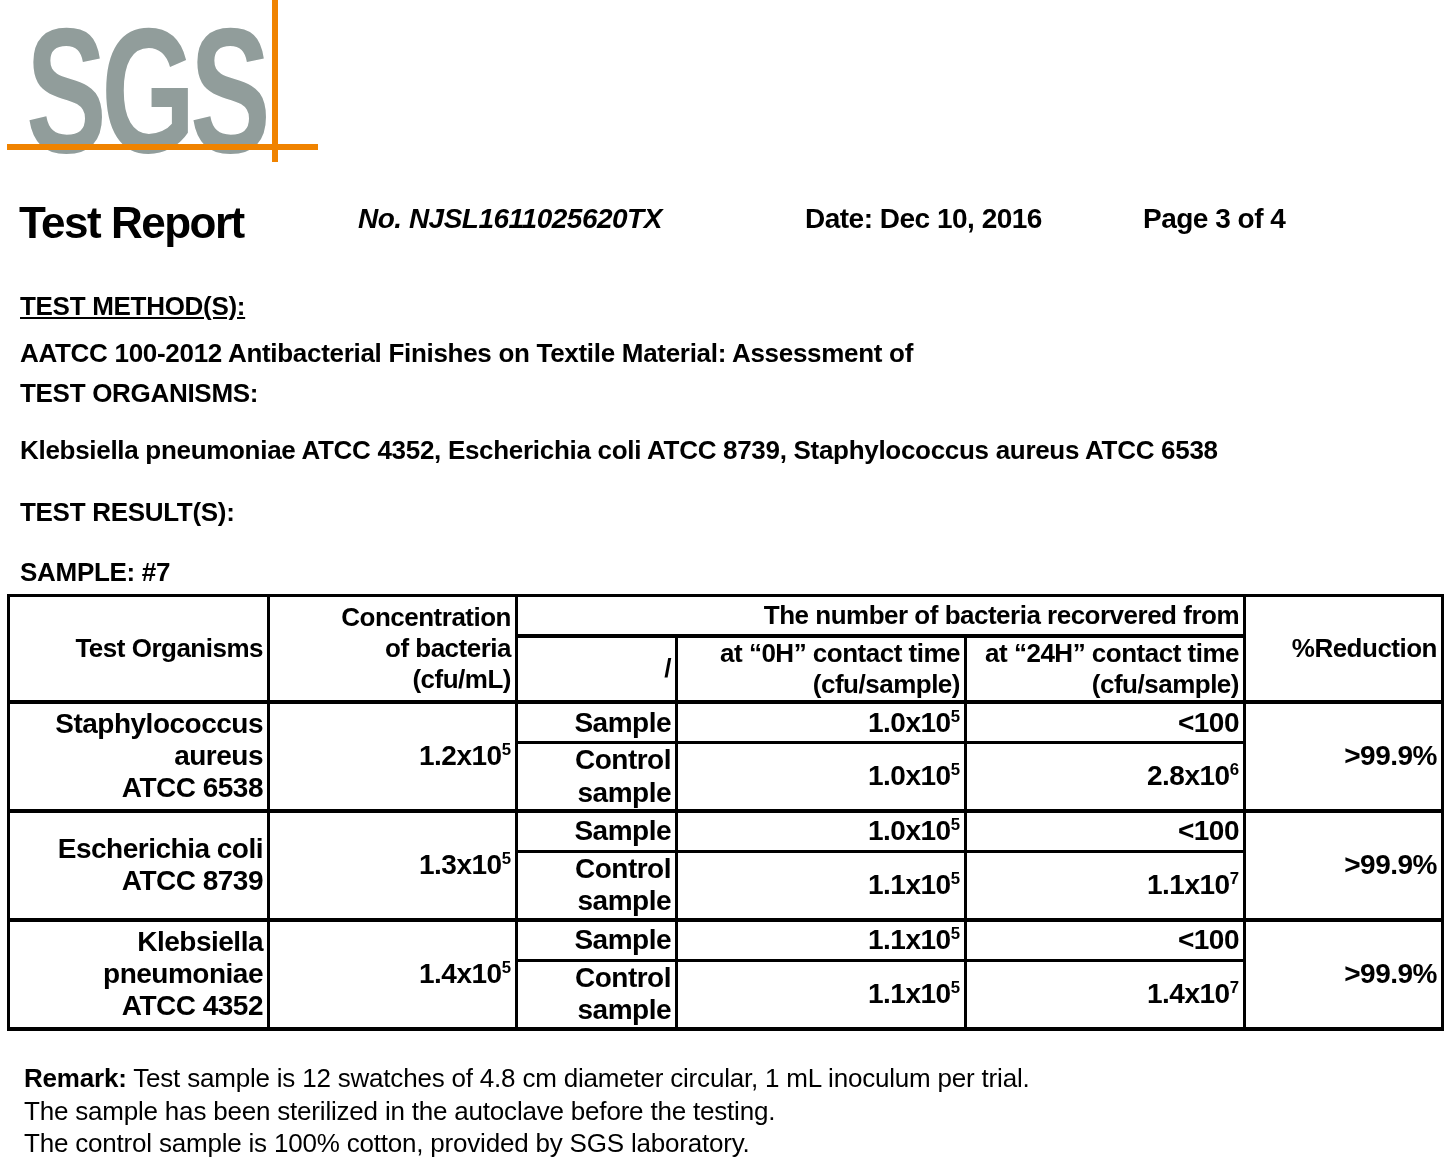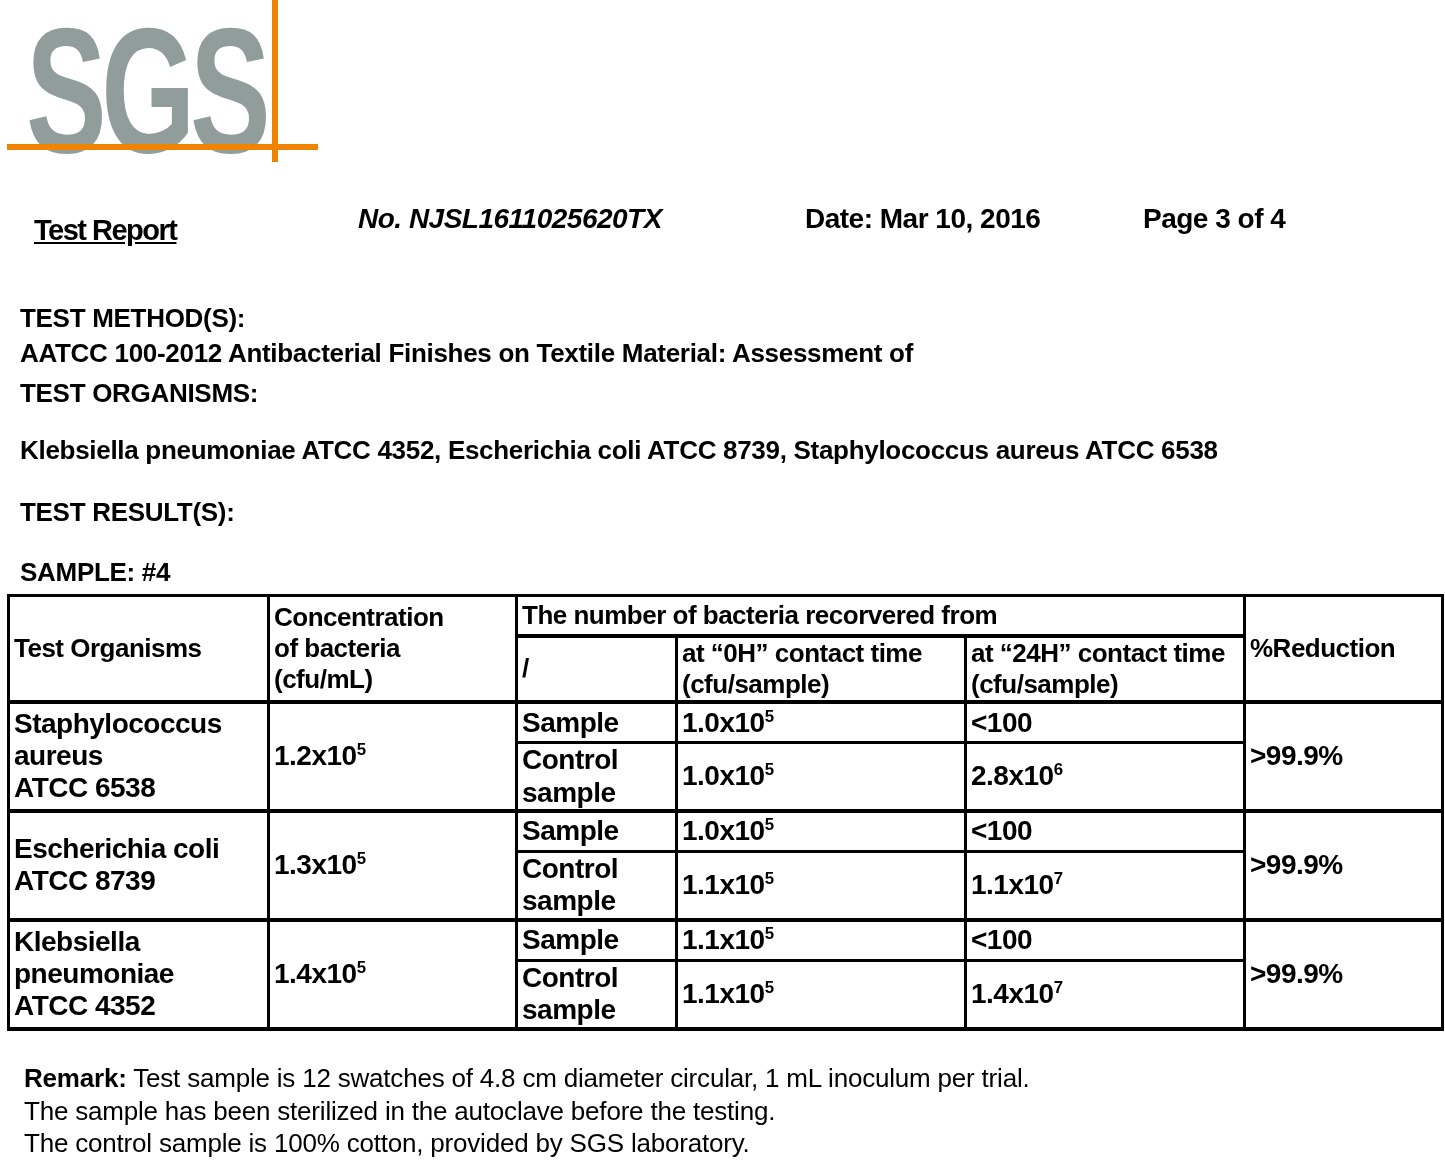--- a/index.html
+++ b/index.html
@@ -10,43 +10,43 @@
   
   .logo{position:absolute;left:0;top:0;width:340px;height:175px;}
   .logo-text{
     position:absolute;left:26px;top:2px;font-size:178px;line-height:1;font-weight:bold;
     letter-spacing:-8px;transform:scaleX(0.68);transform-origin:left top;white-space:nowrap;
   }
   .logo-vline{position:absolute;left:272px;top:0;width:6px;height:162px;}
   .logo-hline{position:absolute;left:7px;top:144px;width:311px;height:6px;}
   
   .doc-title{
-    position:absolute;left:18px;top:200px;margin:16px;font-size:29px;line-height:1;
-    font-weight:bold;letter-spacing:-1.5px;white-space:nowrap;text-decoration:underline;
+    position:absolute;left:18px;top:200px;margin:1px;font-size:44px;line-height:1;
+    font-weight:bold;letter-spacing:-1.5px;white-space:nowrap;
   }
   .meta{position:absolute;top:205px;font-size:28px;line-height:1;font-weight:bold;letter-spacing:-0.5px;white-space:nowrap;}
   .meta-no{left:358px;font-style:italic;}
   .meta-date{left:805px;}
   .meta-page{left:1143px;}
   
   .sec{position:absolute;left:20px;font-size:26px;line-height:1;font-weight:bold;letter-spacing:-0.3px;white-space:nowrap;}
-  .sec-method-label{top:305px;}
+  .sec-method-label{top:293px;text-decoration:underline;}
   .sec-method-value{top:340px;}
   .sec-organisms-label{top:380px;}
   .sec-organisms-value{top:437px;}
   .sec-results-label{top:499px;}
   .sec-sample-label{top:559px;}
   
   table.results{
     position:absolute;left:7px;top:594px;width:1434px;
     border-collapse:collapse;table-layout:fixed;
     border:3px solid #000;
   }
   table.results th,table.results td{
-    border:3px solid #000;padding:0 4px;text-align:left;vertical-align:middle;
+    border:3px solid #000;padding:0 4px;text-align:right;vertical-align:middle;
     font-weight:bold;letter-spacing:-0.5px;
   }
   table.results th{font-size:26px;line-height:1.2;}
   table.results td{font-size:28px;line-height:1.15;}
   tr.hrow1{height:40px;}
   tr.hrow2{height:64px;}
   tr.srow{height:41px;}
   tr.crow{height:66px;}
   .hb{border-bottom:4px solid #000 !important;}   
   .gb{border-bottom:4px solid #000 !important;}   
@@ -66,29 +66,29 @@
 <div class="page">
 
   <div class="logo">
     <div class="logo-text" style="color: rgb(145, 157, 155);">SGS</div>
     <div class="logo-vline" style="background: rgb(240, 131, 0);"></div>
     <div class="logo-hline" style="background: rgb(240, 131, 0);"></div>
   </div>
 
   <h1 class="doc-title">Test Report</h1>
   <span class="meta meta-no">No. NJSL1611025620TX</span>
-  <span class="meta meta-date">Date: Mar 10, 2016</span>
+  <span class="meta meta-date">Date: Dec 10, 2016</span>
   <span class="meta meta-page">Page 3 of 4</span>
 
   <div class="sec sec-method-label">TEST METHOD(S):</div>
   <div class="sec sec-method-value">AATCC 100-2012 Antibacterial Finishes on Textile Material: Assessment of</div>
   <div class="sec sec-organisms-label">TEST ORGANISMS:</div>
   <div class="sec sec-organisms-value">Klebsiella pneumoniae ATCC 4352, Escherichia coli ATCC 8739, Staphylococcus aureus ATCC 6538</div>
   <div class="sec sec-results-label">TEST RESULT(S):</div>
-  <div class="sec sec-sample-label">SAMPLE: #4</div>
+  <div class="sec sec-sample-label">SAMPLE: #7</div>
 
   <table class="results">
     <colgroup>
       <col style="width:260px">
         <col style="width:248px">
         <col style="width:160px">
       <col style="width:289px">
         <col style="width:279px">
         <col style="width:198px">
     </colgroup>

